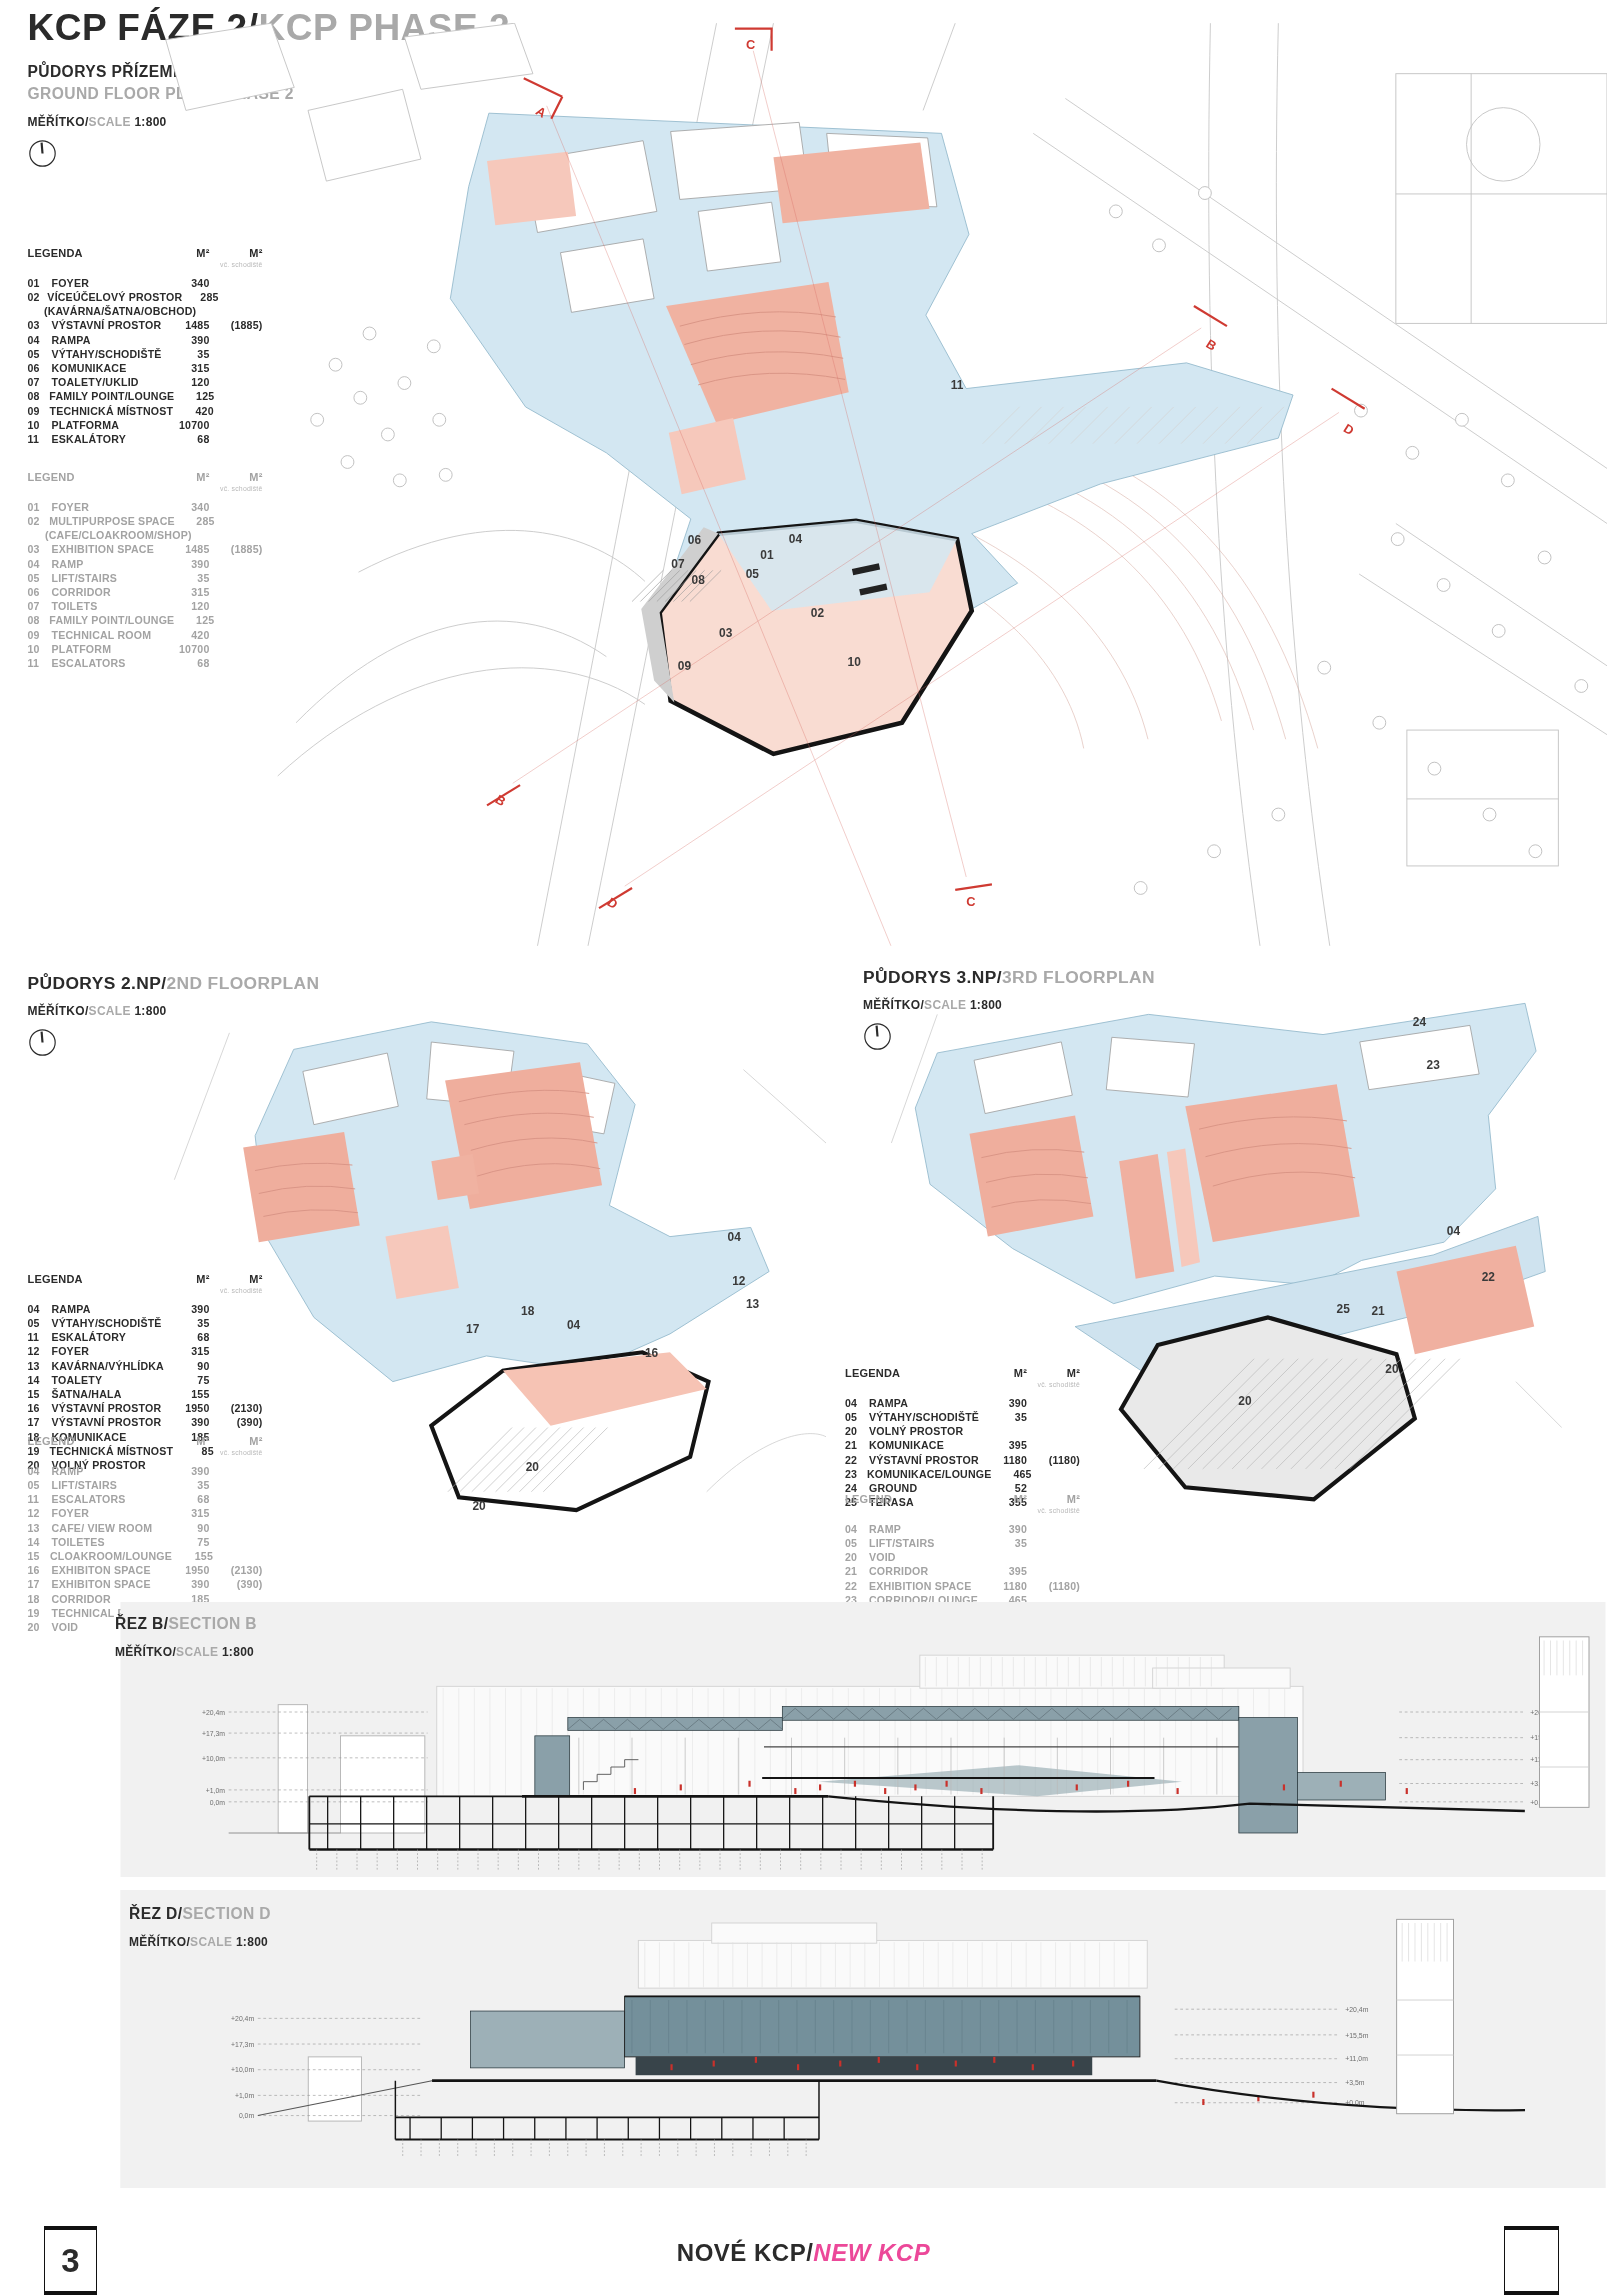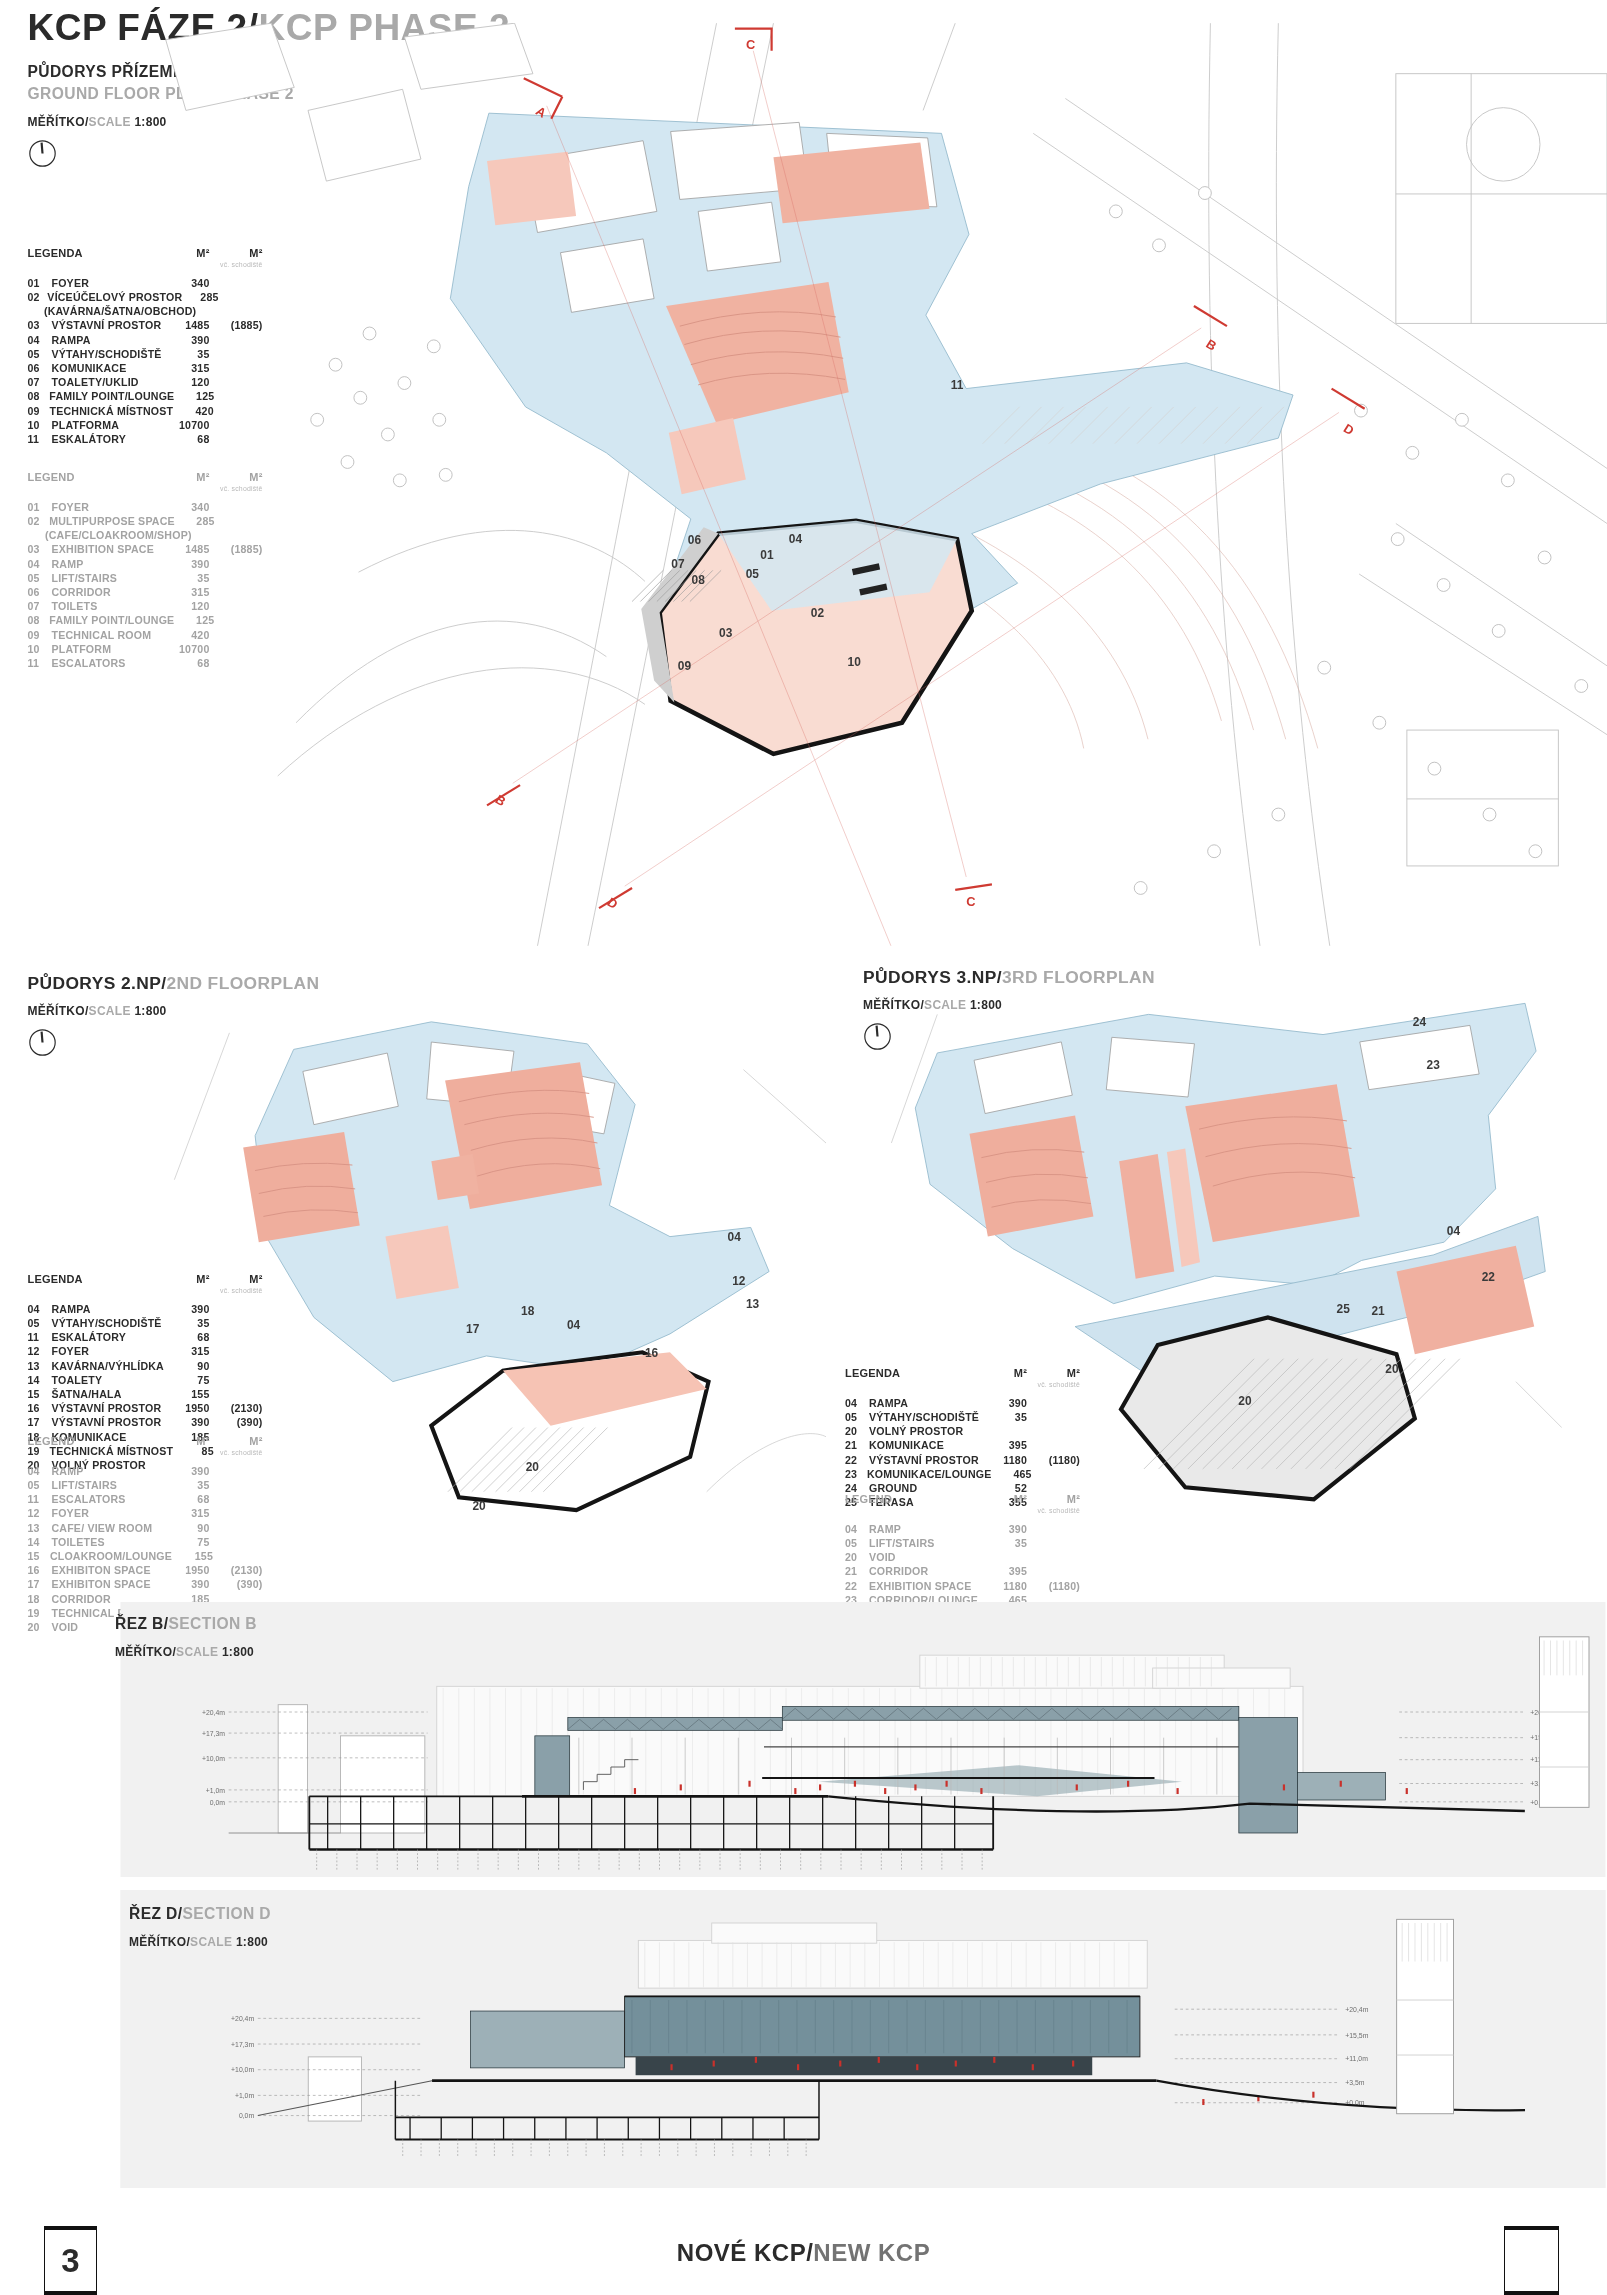--- a/index.html
+++ b/index.html
@@ -29,21 +29,21 @@
   .lg-v1{width:44px;text-align:right;}
   .lg-v2{width:53px;text-align:right;}
   
   .ssvg{position:absolute;}
   .sec-title{z-index:5;}
   
   .pagebox{position:absolute;left:44px;top:2226px;width:51px;height:61px;border:1.8px solid #111;
            border-top-width:4.6px;border-bottom-width:4.6px;display:flex;align-items:center;justify-content:center;
            font-size:33px;font-weight:700;}
   .footer-title{position:absolute;left:0;top:2239px;width:100%;text-align:center;font-size:24px;font-weight:700;letter-spacing:0.5px;}
-  .footer-title .en{color:#737373;}
+  .footer-title .en{color:#ec4899;font-style:italic;}
   .emptybox{position:absolute;left:1504px;top:2226px;width:53px;height:61px;border:1.8px solid #111;
             border-top-width:4.6px;border-bottom-width:4.6px;}
   svg text{font-family:"Liberation Sans",sans-serif;}
   .roomlab{font-size:13px;font-weight:700;fill:#3a3a3a;}
   .marklab{font-size:14px;font-weight:700;fill:#cf3a32;}
   .lvl{font-size:7.5px;fill:#6e6e6e;}
 </style>
 </head>
 <body>
 

